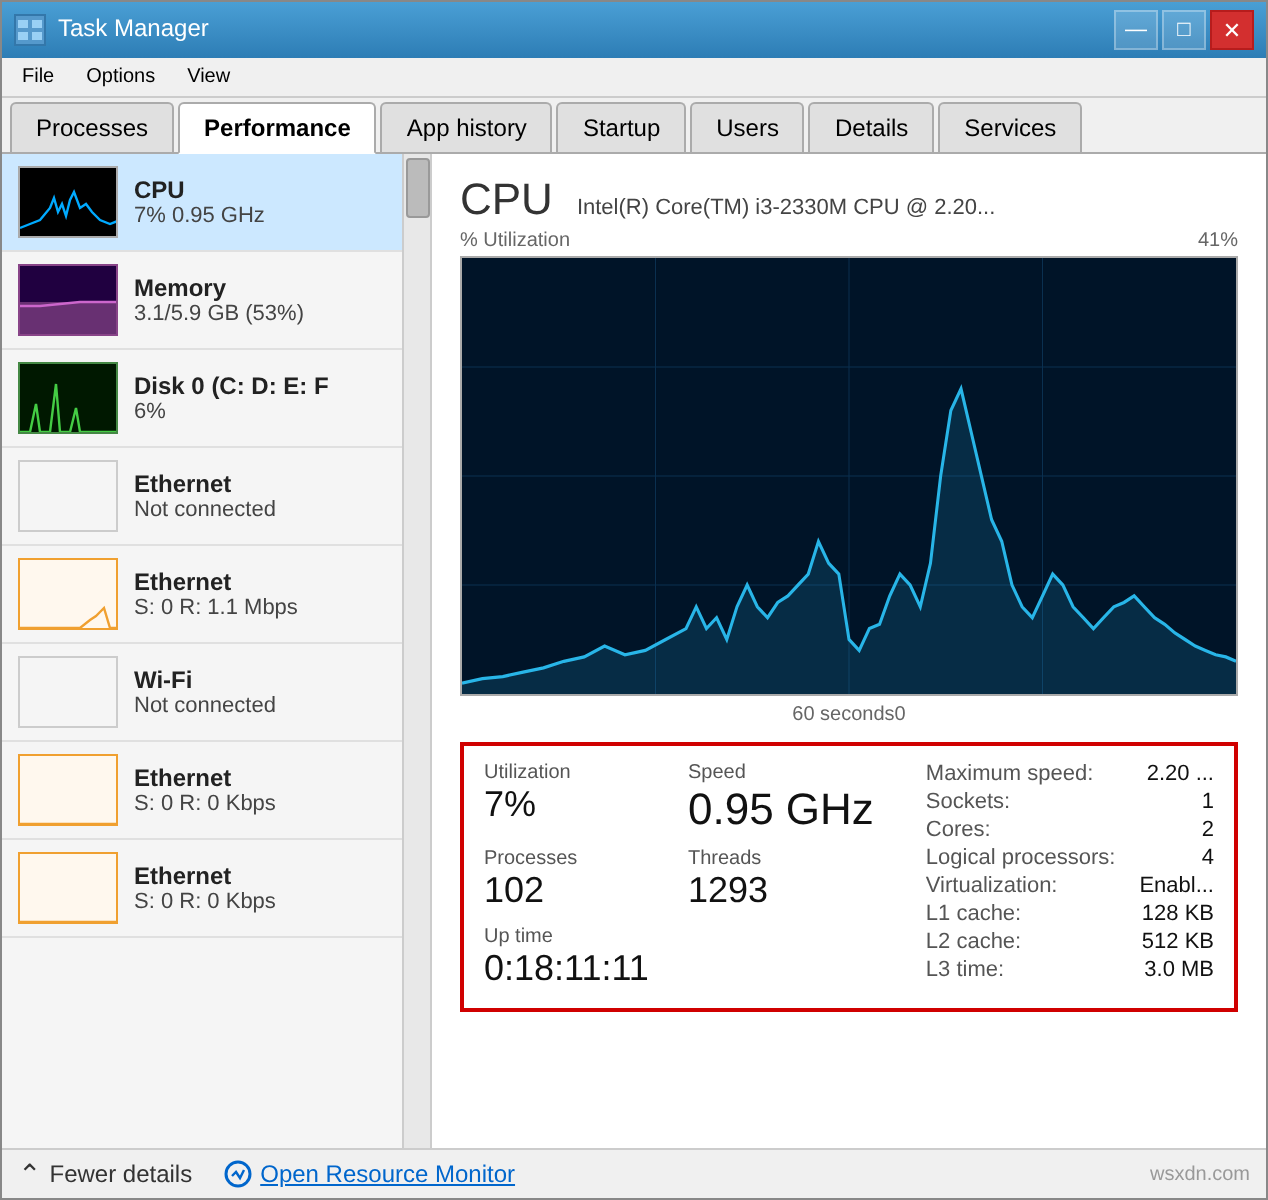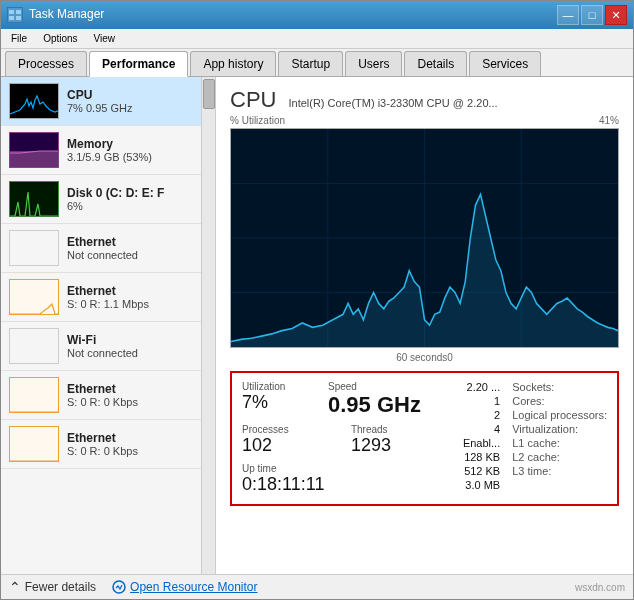--- a/index.html
+++ b/index.html
@@ -205,29 +205,28 @@
     }
 
     .stats-box {
       border: 2px solid #d00000;
       padding: 8px 10px;
       background: #fff;
     }
 
     .stats-row {
       display: flex;
-      gap: 16px;
+      gap: 32px;
       margin-bottom: 6px;
-      justify-content: space-between;
     }
 
     .stat-group { min-width: 70px; }
     .stat-label { font-size: 10px; color: #555; }
     .stat-value { font-size: 18px; font-weight: 300; color: #111; line-height: 1.2; }
-    .stat-value-medium { font-size: 22px; font-weight: 700; color: #111; line-height: 1.2; }
+    .stat-value-medium { font-size: 22px; font-weight: 400; color: #111; line-height: 1.2; }
 
     .stats-right {
       margin-left: auto;
       display: grid;
       grid-template-columns: auto auto;
       column-gap: 12px;
       row-gap: 2px;
       font-size: 11px;
       align-self: flex-start;
     }
@@ -453,20 +452,21 @@
               </div>
             </div>
 
             <div class="uptime-row">
               <div class="stat-label">Up time</div>
               <div class="stat-value">0:18:11:11</div>
             </div>
           </div>
 
           <div class="stats-right">
+            <span class="key">Maximum speed:</span>
             <span class="val">2.20 ...</span>
             <span class="key">Sockets:</span>
             <span class="val">1</span>
             <span class="key">Cores:</span>
             <span class="val">2</span>
             <span class="key">Logical processors:</span>
             <span class="val">4</span>
             <span class="key">Virtualization:</span>
             <span class="val">Enabl...</span>
             <span class="key">L1 cache:</span>

